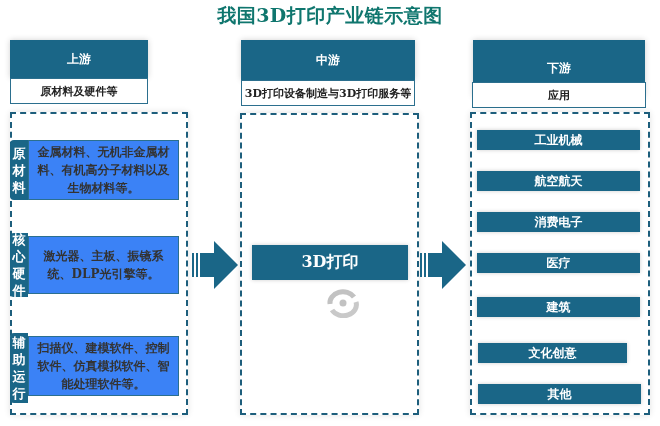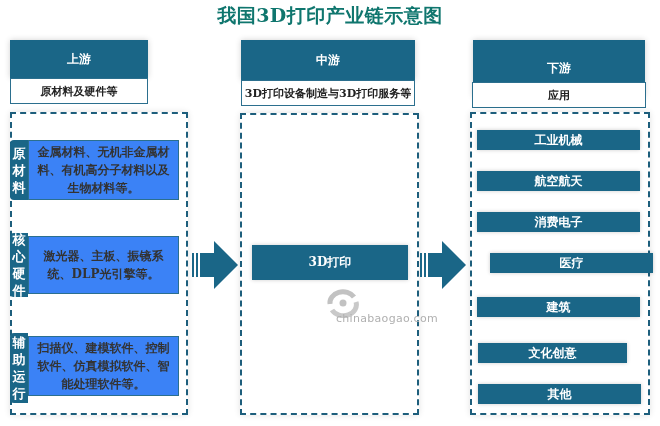--- a/index.html
+++ b/index.html
@@ -55,43 +55,42 @@
     <rect x="0" y="12" width="2" height="24" fill="#1a6687"></rect>
     <rect x="4" y="12" width="2" height="24" fill="#1a6687"></rect>
     <rect x="8" y="12" width="14" height="24" fill="#1a6687"></rect>
     <polygon points="22,0 46,24 22,48" fill="#1a6687"></polygon>
   </svg>
 </div>
 
 <div class="abs hdr" style="left:241px;top:40px;width:174px;height:40px;">中游</div>
 <div class="abs sub" style="left:241px;top:80px;width:174px;height:26px;">3D打印设备制造与3D打印服务等</div>
 <div class="abs dash" style="left:240px;top:113px;width:179px;height:302px;"></div>
-<div class="abs bar" style="left:252px;top:245px;width:156px;height:35px;font-size:12px;">3D打印</div>
+<div class="abs bar" style="left:252px;top:245px;width:156px;height:35px;font-size:16px;">3D打印</div>
 
 <div class="abs wm" style="left:326px;top:284px;width:150px;height:44px;">
   <svg class="abs" style="left:0;top:4px;" width="34" height="30" viewBox="0 0 34 30">
     <path d="M4 16 A13 11 0 0 1 28 9" fill="none" stroke="#c2c2c2" stroke-width="5"></path>
     <path d="M30 14 A13 11 0 0 1 6 22" fill="none" stroke="#c9c9c9" stroke-width="5"></path>
     <circle cx="17" cy="15" r="3.5" fill="#c2c2c2"></circle>
   </svg>
-  <div class="abs wm-en" style="left:10px;top:28px;">chinabaogao.com</div>
 </div>
 
 <div class="abs arrow" style="left:420px;top:241px;">
   <svg width="46" height="48" viewBox="0 0 46 48">
     <rect x="0" y="12" width="2" height="24" fill="#1a6687"></rect>
     <rect x="4" y="12" width="2" height="24" fill="#1a6687"></rect>
     <rect x="8" y="12" width="14" height="24" fill="#1a6687"></rect>
     <polygon points="22,0 46,24 22,48" fill="#1a6687"></polygon>
   </svg>
 </div>
 
 <div class="abs hdr" style="left:473px;top:40px;width:172px;height:57px;">下游</div>
 <div class="abs sub" style="left:472px;top:82px;width:174px;height:26px;">应用</div>
 <div class="abs dash" style="left:470px;top:112px;width:180px;height:303px;"></div>
 
 <div class="abs bar" style="left:477px;top:130px;width:163px;height:20px;">工业机械</div>
 <div class="abs bar" style="left:477px;top:171px;width:163px;height:20px;">航空航天</div>
 <div class="abs bar" style="left:477px;top:212px;width:163px;height:20px;">消费电子</div>
-<div class="abs bar" style="left:490px;top:253px;width:163px;height:20px;">医疗</div>
+<div class="abs bar" style="left:477px;top:253px;width:163px;height:20px;">医疗</div>
 <div class="abs bar" style="left:477px;top:297px;width:163px;height:20px;">建筑</div>
 <div class="abs bar" style="left:478px;top:343px;width:149px;height:20px;">文化创意</div>
 <div class="abs bar" style="left:478px;top:384px;width:163px;height:20px;">其他</div>
 
 </body></html>

